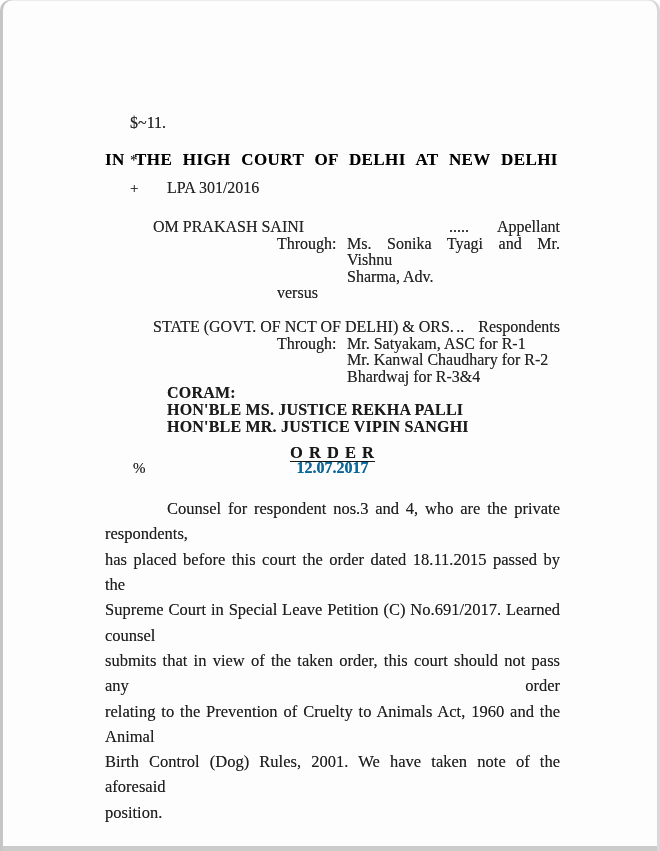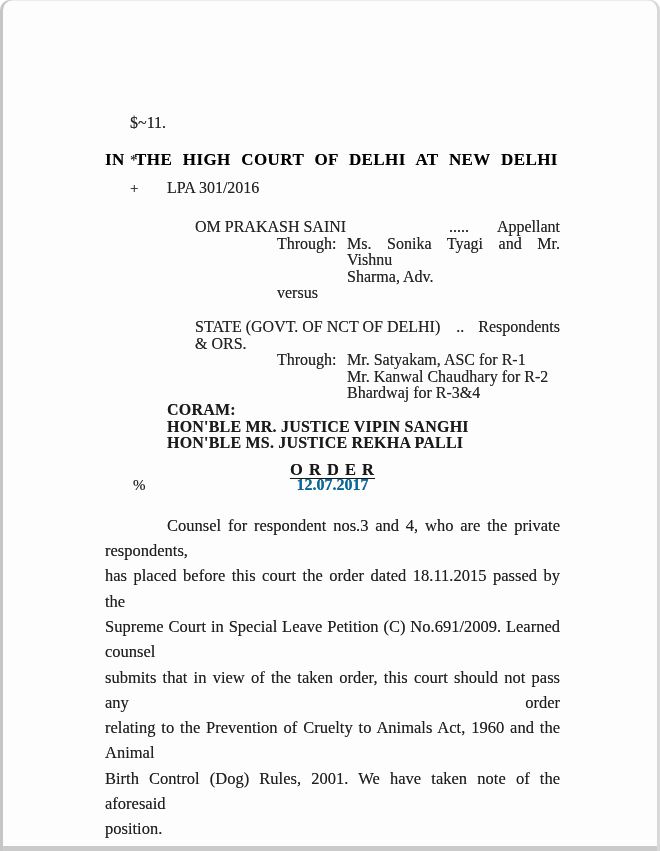--- a/index.html
+++ b/index.html
@@ -25,21 +25,21 @@
   .court-title {
     text-align:left; font-weight:bold; font-size:17px;
     word-spacing:6px; letter-spacing:0.4px; color:#000000;
   }
 
   .lpa-row { position:relative; margin-top:7px; height:20px; }
   .plus { position:absolute; left:25px; top:1px; font-size:15px; }
   .case-number { margin-left:62px; font-size:16px; }
 
   .party-block { margin-top:20px; font-size:16px; line-height:16.6px; }
-  .party-row { display:flex; justify-content:space-between; margin-left:90px; }
+  .party-row { display:flex; justify-content:space-between; margin-left:48px; }
   .party-right { display:flex; }
   .gap28 { width:28px; } .gap14 { width:14px; }
   .through-row { display:flex; }
   .through-label { margin-left:172px; width:70px; flex:none; }
   .counsel-col { flex:1; }
   .jl { text-align:justify; text-align-last:justify; }
   .versus { margin-left:172px; }
   .resp-row { margin-top:17px; }
 
   .coram-block { margin-left:62px; font-weight:bold; color:#1b1b1b; letter-spacing:0.2px; }
@@ -110,37 +110,37 @@
         <span class="through-label">Through:</span>
         <span class="counsel-col">
           <div>Mr. Satyakam, ASC for R-1</div>
           <div>Mr. Kanwal Chaudhary for R-2</div>
           <div>Bhardwaj for R-3&amp;4</div>
         </span>
       </div>
 
       <div class="coram-block">
         <div>CORAM:</div>
+        <div>HON'BLE MS. JUSTICE REKHA PALLI</div>
         <div>HON'BLE MR. JUSTICE VIPIN SANGHI</div>
-        <div>HON'BLE MS. JUSTICE REKHA PALLI</div>
       </div>
     </div>
 
     <div class="order-row">
       <div class="order-heading">O R D E R</div>
     </div>
     <div class="date-row">
       <span class="percent">%</span>
       <div class="order-date">12.07.2017</div>
     </div>
 
     <div class="body-para">
       <div class="bl first">Counsel for respondent nos.3 and 4, who are the private respondents,</div>
       <div class="bl">has placed before this court the order dated 18.11.2015 passed by the</div>
-      <div class="bl">Supreme Court in Special Leave Petition (C) No.691/2009.  Learned counsel</div>
+      <div class="bl">Supreme Court in Special Leave Petition (C) No.691/2017.  Learned counsel</div>
       <div class="bl">submits that in view of the taken order, this court should not pass any order</div>
       <div class="bl">relating to the Prevention of Cruelty to Animals Act, 1960 and the Animal</div>
       <div class="bl">Birth Control (Dog) Rules, 2001.  We have taken note of the aforesaid</div>
       <div class="bl last">position.</div>
     </div>
 
   </div>
 </div>
 
 </body></html>

